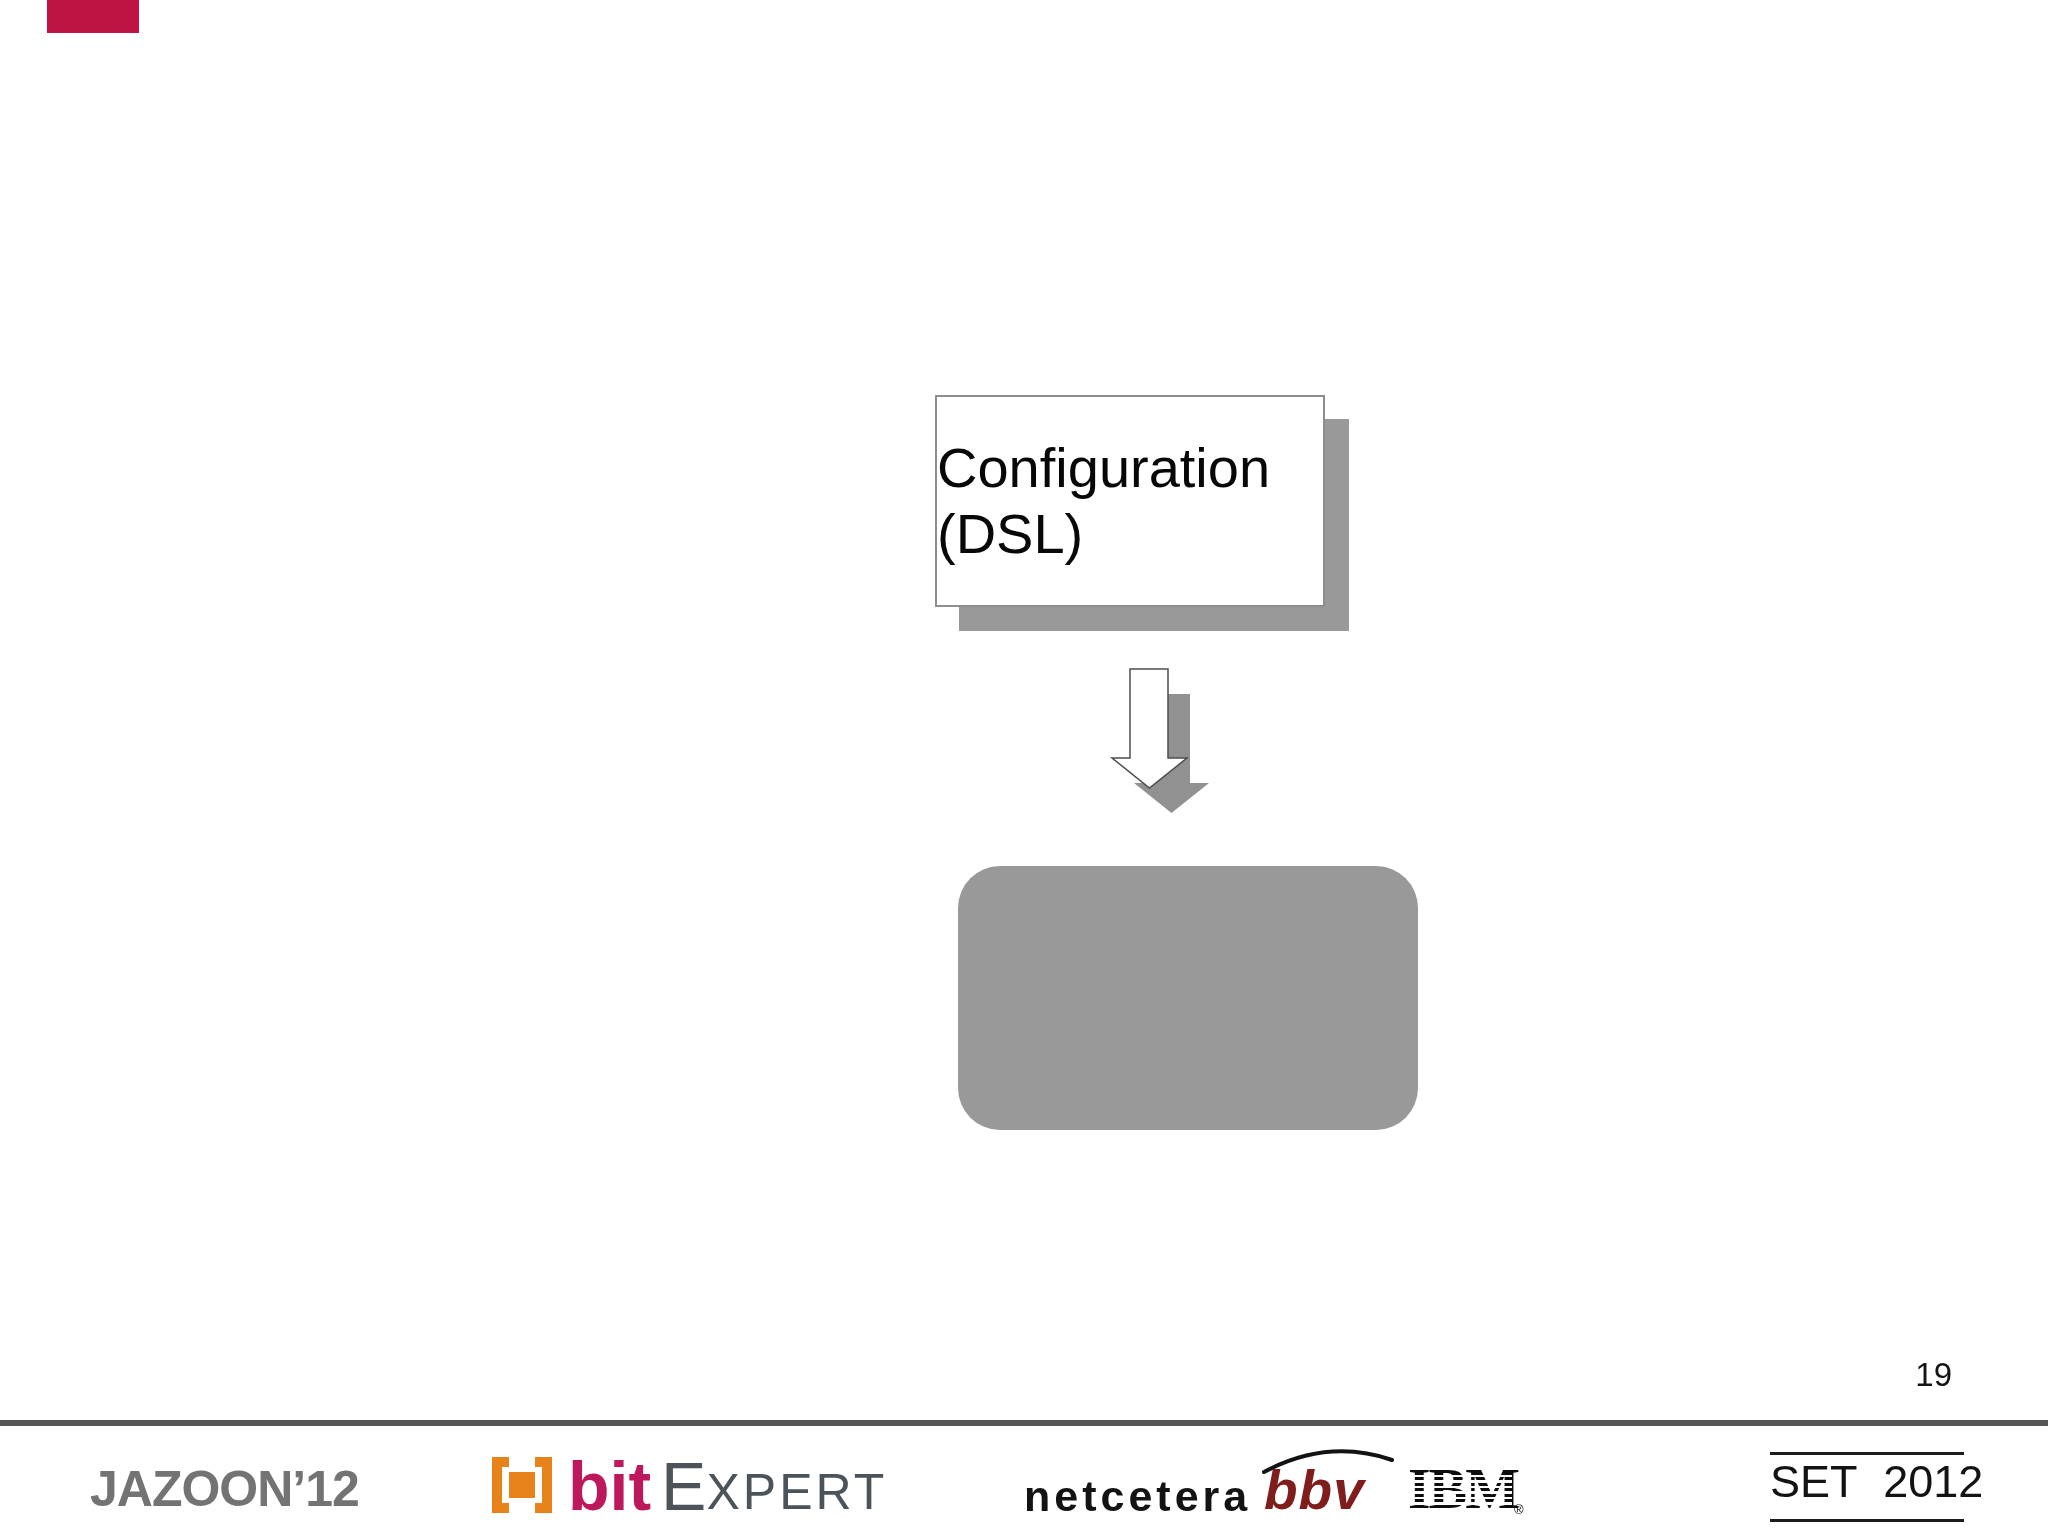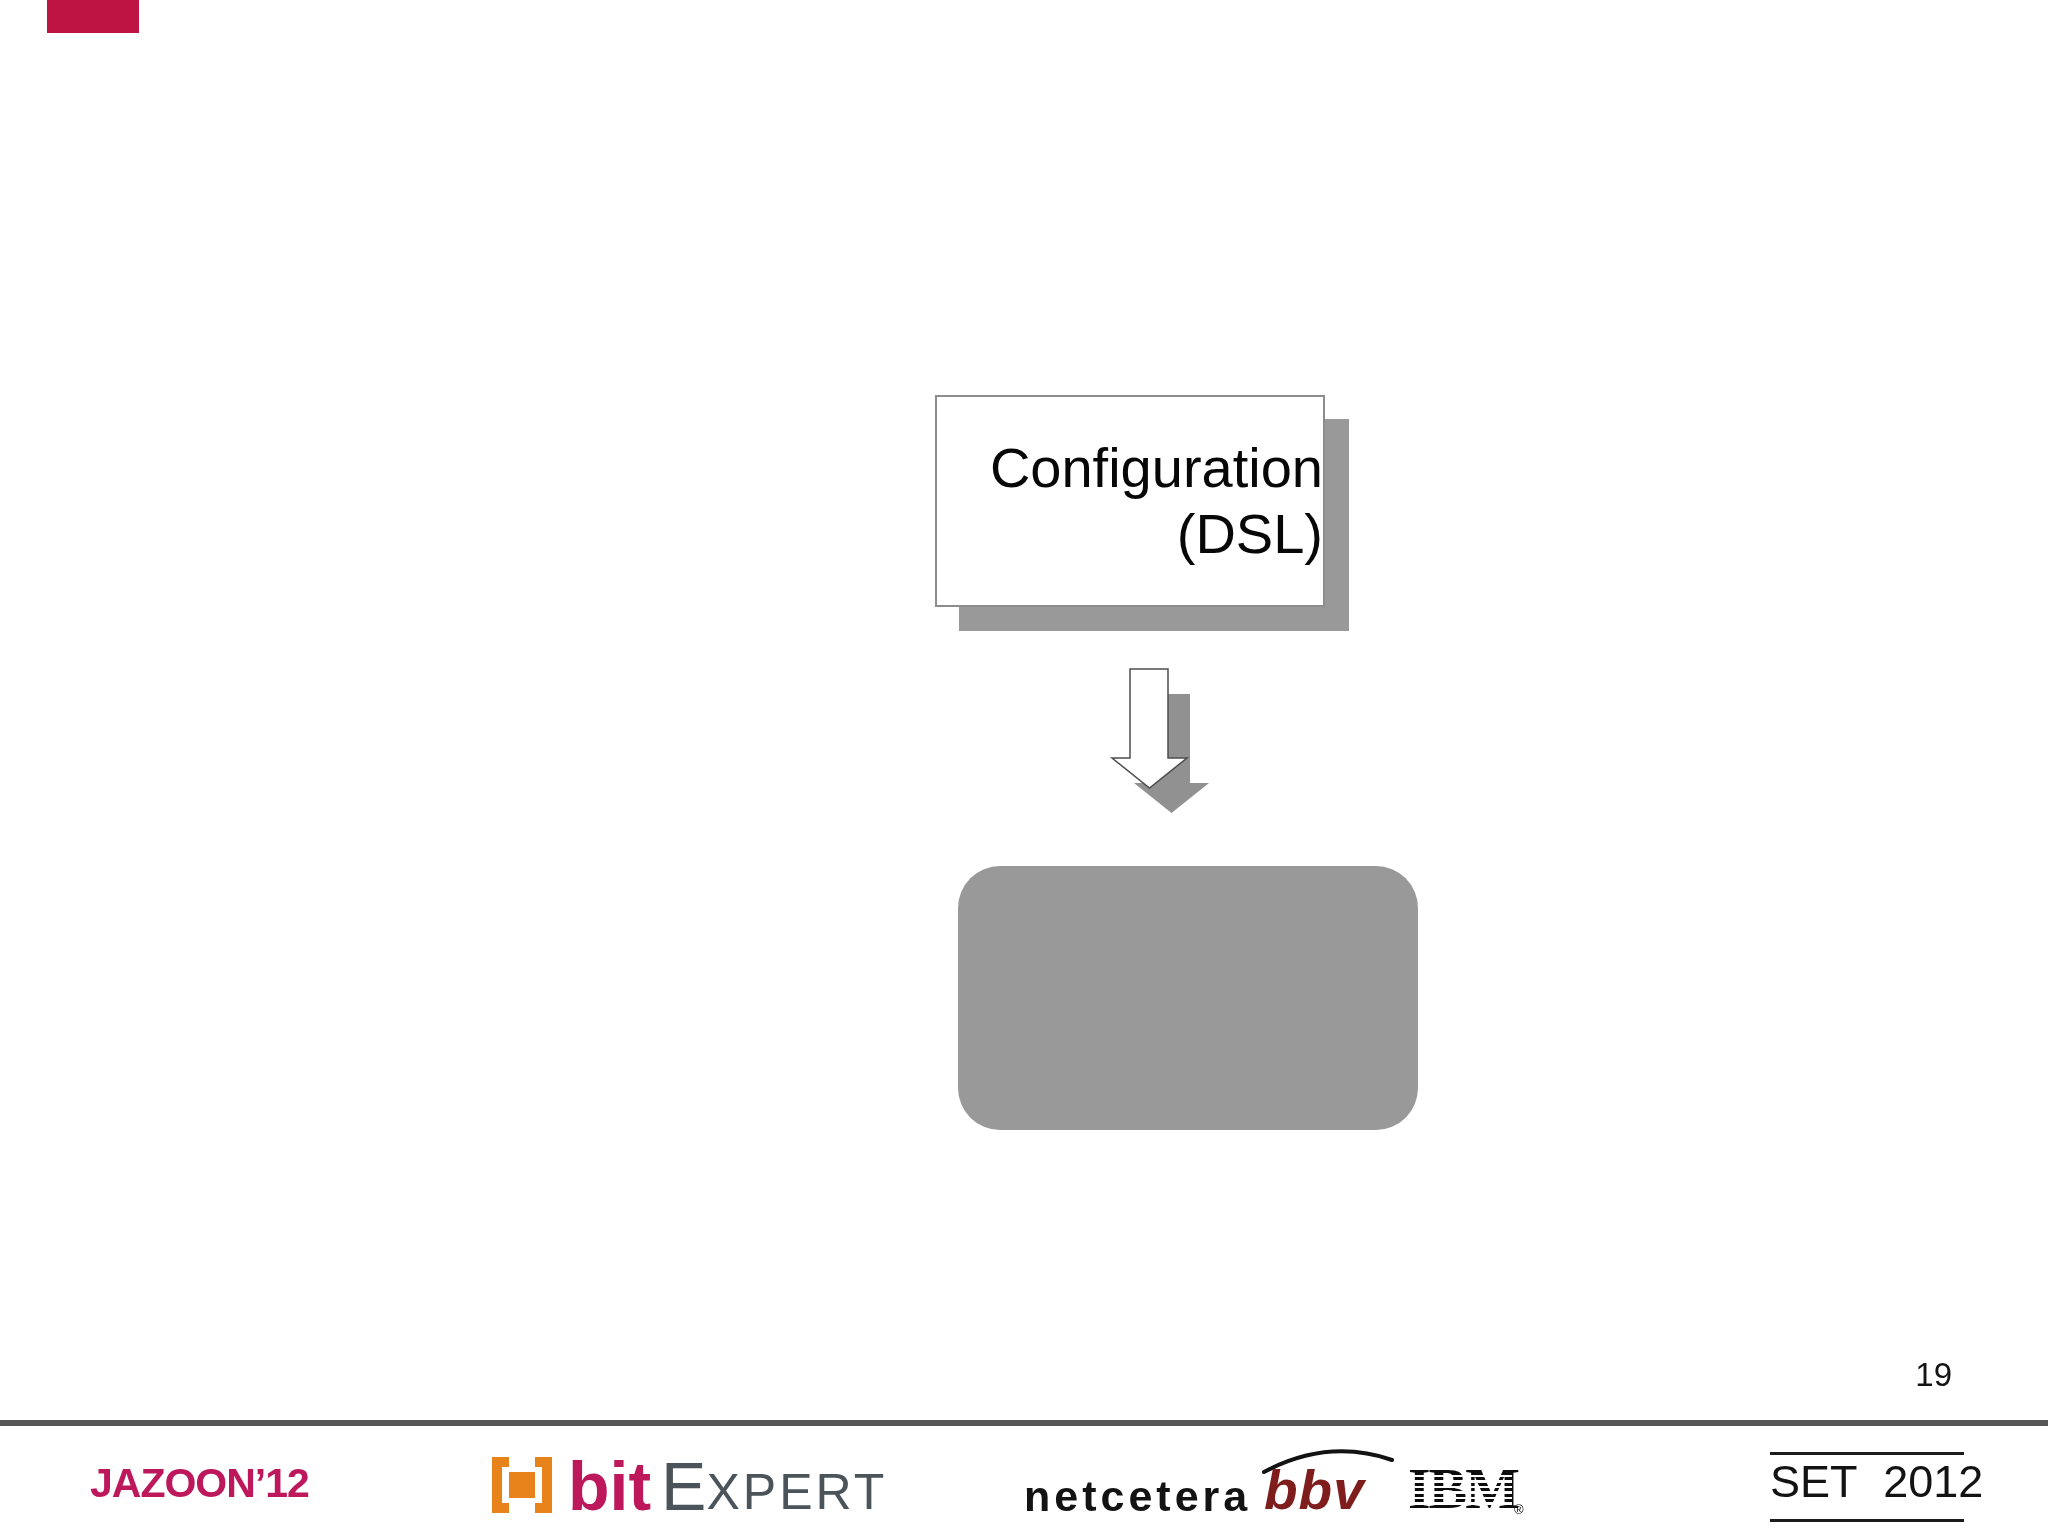--- a/index.html
+++ b/index.html
@@ -16,21 +16,21 @@
   .slide-title{
     left:74px;top:80px;margin:0;font-size:76px;font-weight:700;
     color:#BE1444;white-space:nowrap;letter-spacing:0;
   }
 
   
   .config-shadow{left:959px;top:419px;width:390px;height:212px;background:#999999;}
   .config-box{
     left:935px;top:395px;width:390px;height:212px;background:#ffffff;
     border:2px solid #8d8d8d;box-sizing:border-box;
-    display:flex;flex-direction:column;justify-content:center;align-items:flex-end;
+    display:flex;flex-direction:column;justify-content:center;align-items:flex-start;
   }
   .config-line{font-size:56px;line-height:1.18;color:#070707;text-align:center;}
 
   
   .arrow-svg{left:1095px;top:650px;width:125px;height:175px;}
 
   
   .gen-shadow{left:958px;top:866px;width:460px;height:264px;border-radius:42px;background:#999999;}
   .gen-box{
     left:929px;top:837px;width:460px;height:264px;border-radius:42px;background:#ffffff;
@@ -38,21 +38,21 @@
     display:flex;align-items:center;justify-content:center;
   }
   .gen-label{font-size:72px;color:#070707;}
 
   
   .page-number{left:1860px;top:1356px;width:92px;text-align:right;font-size:33px;color:#141414;}
 
   
   .footer-divider{left:0;top:1420px;width:2048px;height:6px;background:#565656;}
 
-  .jazoon{left:90px;top:1460px;font-size:41px;font-weight:900;letter-spacing:-1px;color:#be185d;white-space:nowrap;}
+  .jazoon{left:90px;top:1460px;font-size:50px;font-weight:900;letter-spacing:-1px;color:#737373;white-space:nowrap;}
 
   .bitexpert{left:492px;top:1444px;height:74px;display:flex;align-items:flex-end;}
   .bx-icon{width:60px;height:56px;margin:0 16px 5px 0;position:relative;flex:0 0 auto;}
   .bx-bracket-left{position:absolute;left:0;top:0;width:17px;height:100%;box-sizing:border-box;
      border:10px solid #E8821A;border-right:none;}
   .bx-bracket-right{position:absolute;right:0;top:0;width:17px;height:100%;box-sizing:border-box;
      border:10px solid #E8821A;border-left:none;}
   .bx-square{position:absolute;left:50%;top:50%;transform:translate(-50%,-50%);width:26px;height:26px;background:#E8821A;}
   .bx-bit{font-size:68px;line-height:0.92;color:#be185d;font-weight:700;}
   .bx-e{font-size:68px;line-height:0.92;color:#4A545A;font-weight:500;margin-left:10px;}

